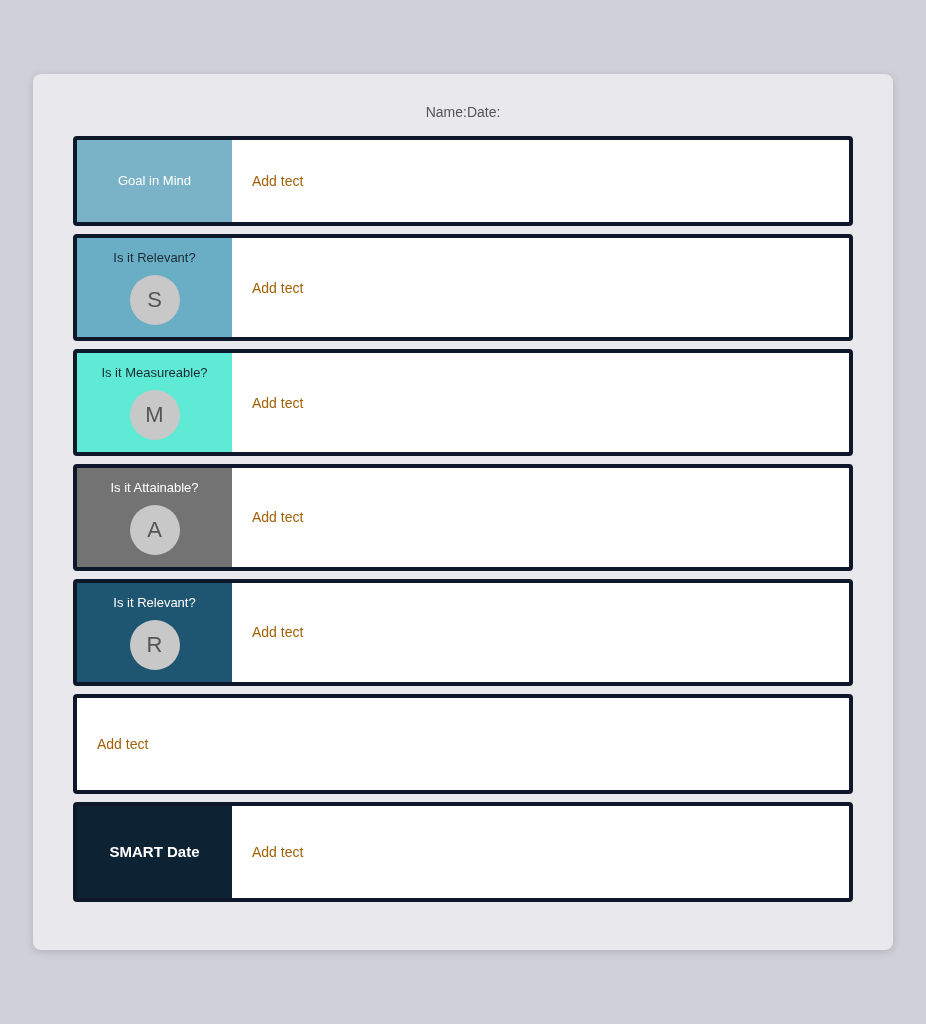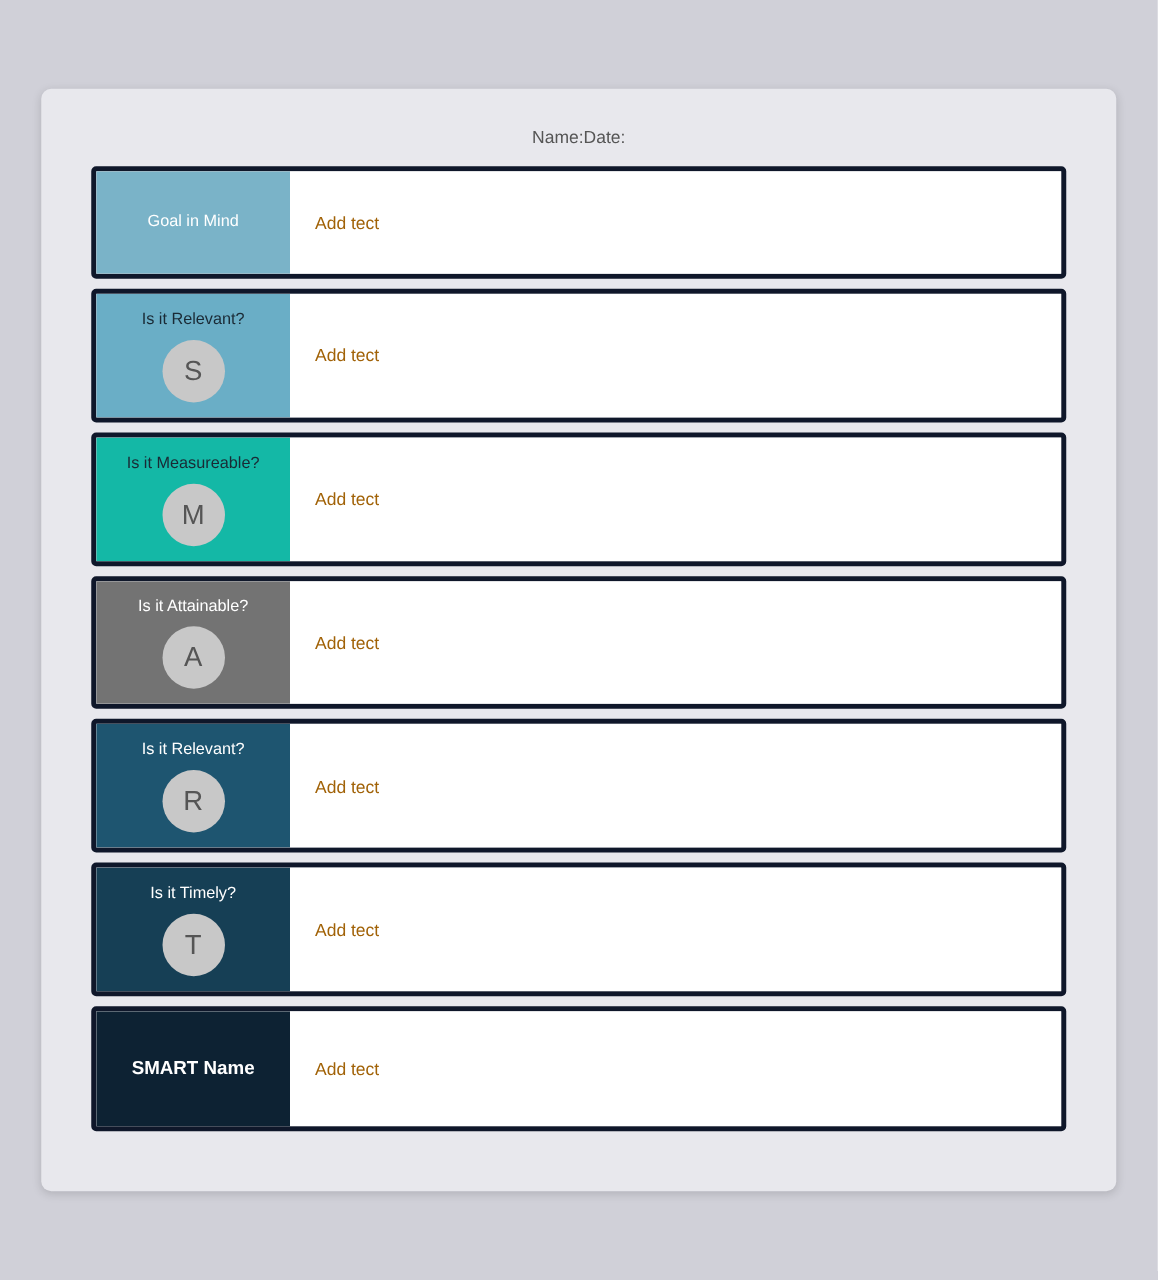--- a/index.html
+++ b/index.html
@@ -95,21 +95,21 @@
 
     .add-text {
       font-size: 14px;
       color: #a16207;
       font-style: normal;
     }
 
     
     .row-goal-mind .left-cell { background-color: #7ab3c8; }
     .row-specific .left-cell { background-color: #6aaec6; }
-    .row-measurable .left-cell { background-color: #14b8a6; }
+    .row-measurable .left-cell { background-color: #5eead4; }
     .row-attainable .left-cell { background-color: #737373; }
     .row-relevant .left-cell { background-color: #1e5570; }
     .row-timely .left-cell { background-color: #163f55; }
     .row-smart-goal .left-cell { background-color: #0d2233; }
 
     .row-goal-mind .left-cell-label { color: white; }
     .row-specific .left-cell-label { color: #1a2a35; }
     .row-measurable .left-cell-label { color: #1a2a35; }
     .row-attainable .left-cell-label { color: white; }
     .row-relevant .left-cell-label { color: white; }
@@ -195,33 +195,27 @@
       <div class="letter-circle">
         <span>R</span>
       </div>
     </div>
     <div class="right-cell">
       <span class="add-text">Add tect</span>
     </div>
   </div>
 
   <div class="row row-timely">
-    <div class="left-cell">
-      <span class="left-cell-label">Is it Timely?</span>
-      <div class="letter-circle">
-        <span>T</span>
-      </div>
-    </div>
     <div class="right-cell">
       <span class="add-text">Add tect</span>
     </div>
   </div>
 
   <div class="row row-smart-goal">
     <div class="left-cell">
-      <span class="left-cell-label">SMART Name</span>
+      <span class="left-cell-label">SMART Date</span>
     </div>
     <div class="right-cell">
       <span class="add-text">Add tect</span>
     </div>
   </div>
 
 </div>
 
 </body></html>

